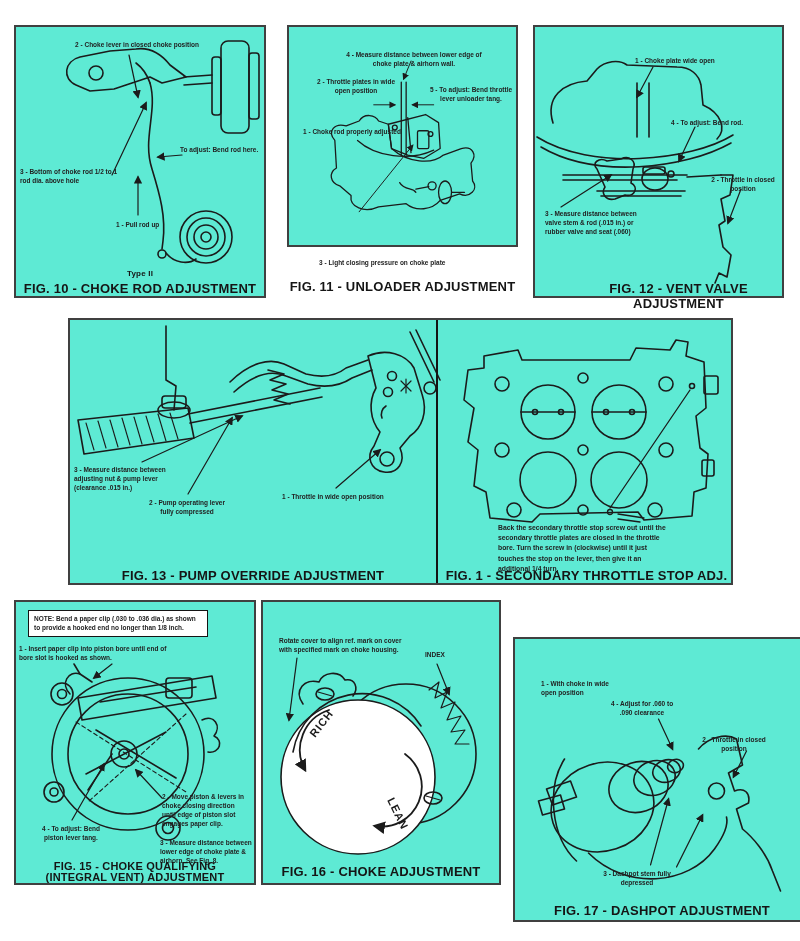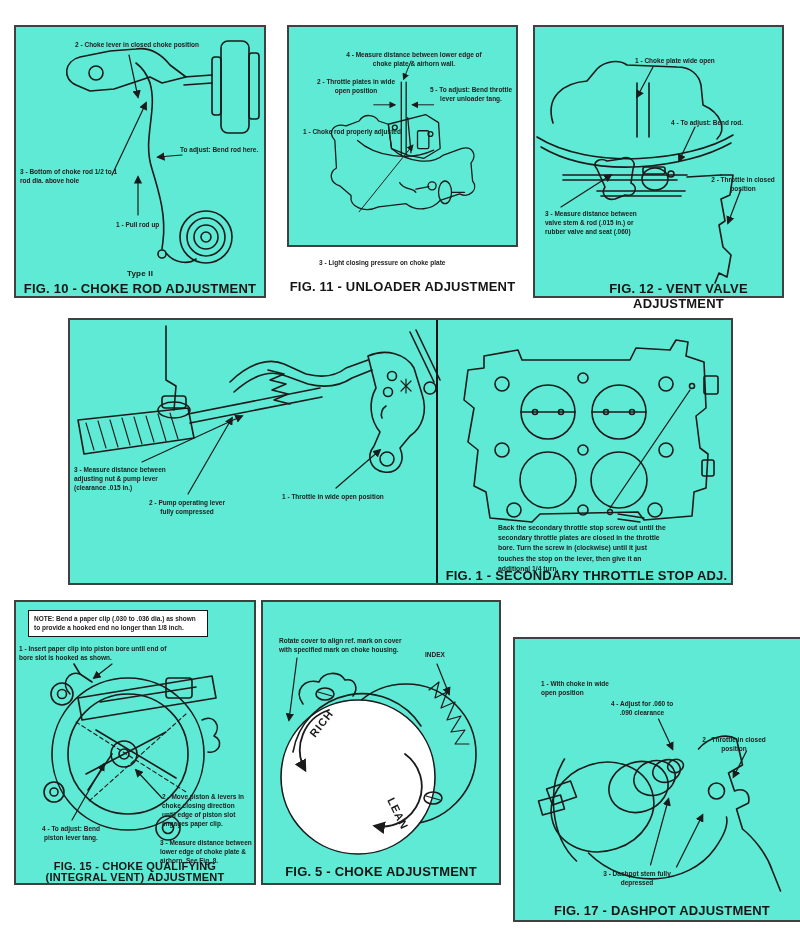--- a/index.html
+++ b/index.html
@@ -229,20 +229,21 @@
       <g stroke-width="1.3">
         <line x1="620" y1="70" x2="540" y2="188"></line>
         <circle cx="540" cy="192" r="2.5"></circle>
         <line x1="548" y1="194" x2="574" y2="198"></line>
         <line x1="548" y1="199" x2="570" y2="202"></line>
       </g>
     </svg>
     <div class="co" style="left:4px;top:145px;width:102px;">3 - Measure distance between adjusting nut &amp; pump lever (clearance .015 in.)</div>
     <div class="co center" style="left:76px;top:178px;width:82px;">2 - Pump operating lever fully compressed</div>
     <div class="co nowrap" style="left:212px;top:172px;">1 - Throttle in wide open position</div>
+    <div class="cap" style="left:0;width:366px;right:auto;top:248px;">FIG. 13 - PUMP OVERRIDE ADJUSTMENT</div>
     <div class="para" style="left:428px;top:203px;width:172px;">Back the secondary throttle stop screw out until the secondary throttle plates are closed in the throttle bore. Turn the screw in (clockwise) until it just touches the stop on the lever, then give it an additional 1/4 turn.</div>
     <div class="cap" style="left:368px;width:297px;right:auto;top:248px;">FIG. 1 - SECONDARY THROTTLE STOP ADJ.</div>
   </div>
 
   <div class="panel" style="left:14px;top:600px;width:242px;height:285px;">
     <svg class="art" viewBox="0 0 238 281" fill="none" stroke="#1b1b1b" stroke-width="1.6" stroke-linecap="round" stroke-linejoin="round">
       <defs>
           <marker id="ah15" markerWidth="7" markerHeight="7" refX="5.5" refY="3.5" orient="auto">
             <path d="M0,0 L7,3.5 L0,7 Z" fill="#1b1b1b" stroke="none"></path>
           </marker>
@@ -315,21 +316,21 @@
       </g>
       <text x="52" y="136" transform="rotate(-52 52 136)" fill="#1b1b1b" stroke="none" font-size="11" font-weight="bold" letter-spacing="1">RICH</text>
       <text x="124" y="198" transform="rotate(64 124 198)" fill="#1b1b1b" stroke="none" font-size="11" font-weight="bold" letter-spacing="1">LEAN</text>
       <g stroke-width="1.2">
         <line x1="34" y1="56" x2="26" y2="118" marker-end="url(#ah16)"></line>
         <line x1="174" y1="62" x2="186" y2="92" marker-end="url(#ah16)"></line>
       </g>
     </svg>
     <div class="co" style="left:16px;top:34px;width:134px;">Rotate cover to align ref. mark on cover with specified mark on choke housing.</div>
     <div class="co nowrap" style="left:162px;top:48px;">INDEX</div>
-    <div class="cap" style="top:262px;">FIG. 5 - CHOKE ADJUSTMENT</div>
+    <div class="cap" style="top:262px;">FIG. 16 - CHOKE ADJUSTMENT</div>
   </div>
 
   <div class="panel" style="left:513px;top:600px;width:298px;height:285px;margin-top:37px;">
     <svg class="art" viewBox="0 0 263 281" fill="none" stroke="#1b1b1b" stroke-width="1.6" stroke-linecap="round" stroke-linejoin="round">
       <defs>
           <marker id="ah17" markerWidth="7" markerHeight="7" refX="5.5" refY="3.5" orient="auto">
             <path d="M0,0 L7,3.5 L0,7 Z" fill="#1b1b1b" stroke="none"></path>
           </marker>
         </defs>
       <g>

